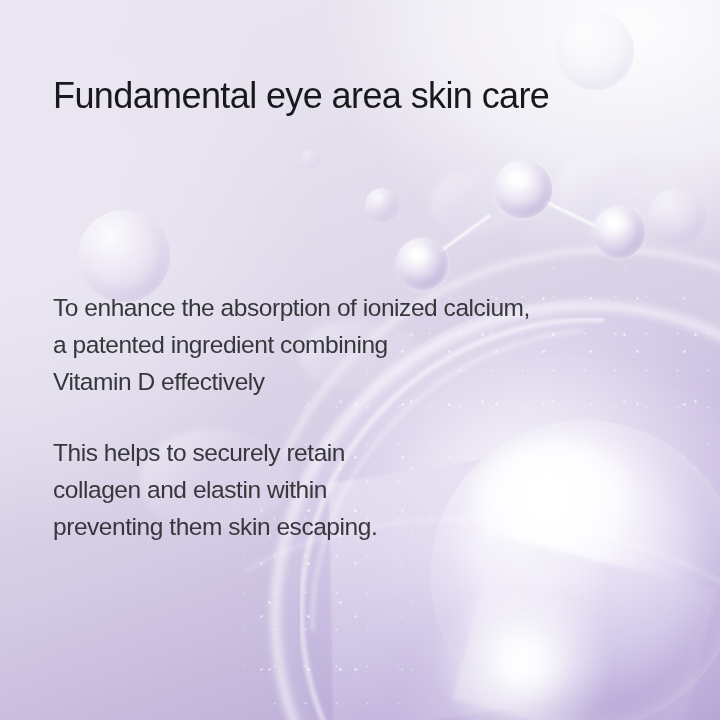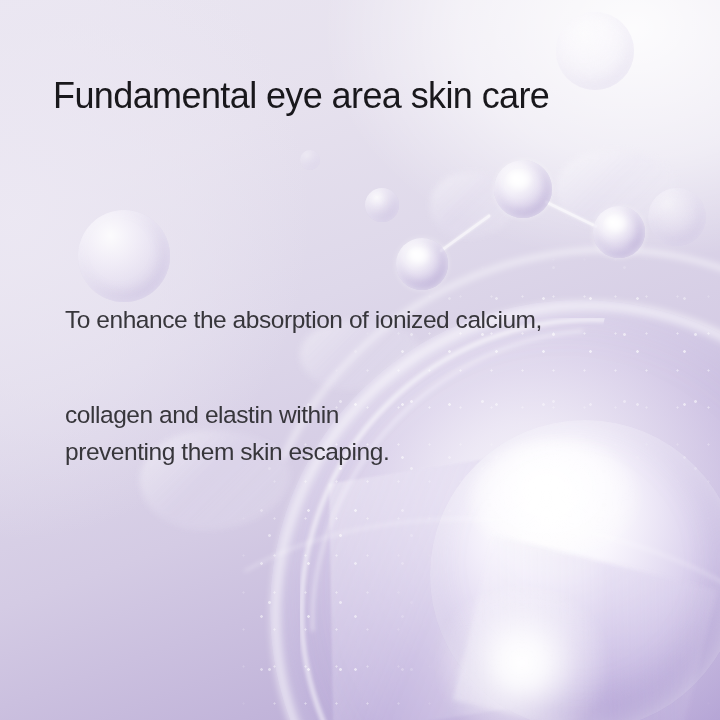--- a/index.html
+++ b/index.html
@@ -319,21 +319,21 @@
   #headline .headline-line {
     display: block;
   }
   #body-copy {
     position: absolute;
     top: 289px;
     left: 0;
     width: 560px;
   }
   #body-copy p {
-    margin: 12px;
+    margin: 0;
     font-size: 24.5px;
     line-height: 37px;
     font-weight: 400;
     letter-spacing: -0.45px;
     color: #37363b;
   }
   #body-copy .para-gap {
     height: 34px;
   }
   #body-copy .copy-line {
@@ -390,24 +390,27 @@
 
     <p id="eyebrow">Fundamental eye area skin care</p>
 
     <h1 id="headline">
     </h1>
 
     <div id="body-copy">
 
       <p>
         <span class="copy-line">To enhance the absorption of ionized calcium,</span>
+        <span class="copy-line">a patented ingredient combining</span>
+        <span class="copy-line">Vitamin D effectively</span>
       </p>
 
       <div class="para-gap"></div>
 
       <p>
+        <span class="copy-line">This helps to securely retain</span>
         <span class="copy-line">collagen and elastin within</span>
         <span class="copy-line">preventing them skin escaping.</span>
       </p>
 
     </div>
   </div>
 </div>
 
 </body></html>

